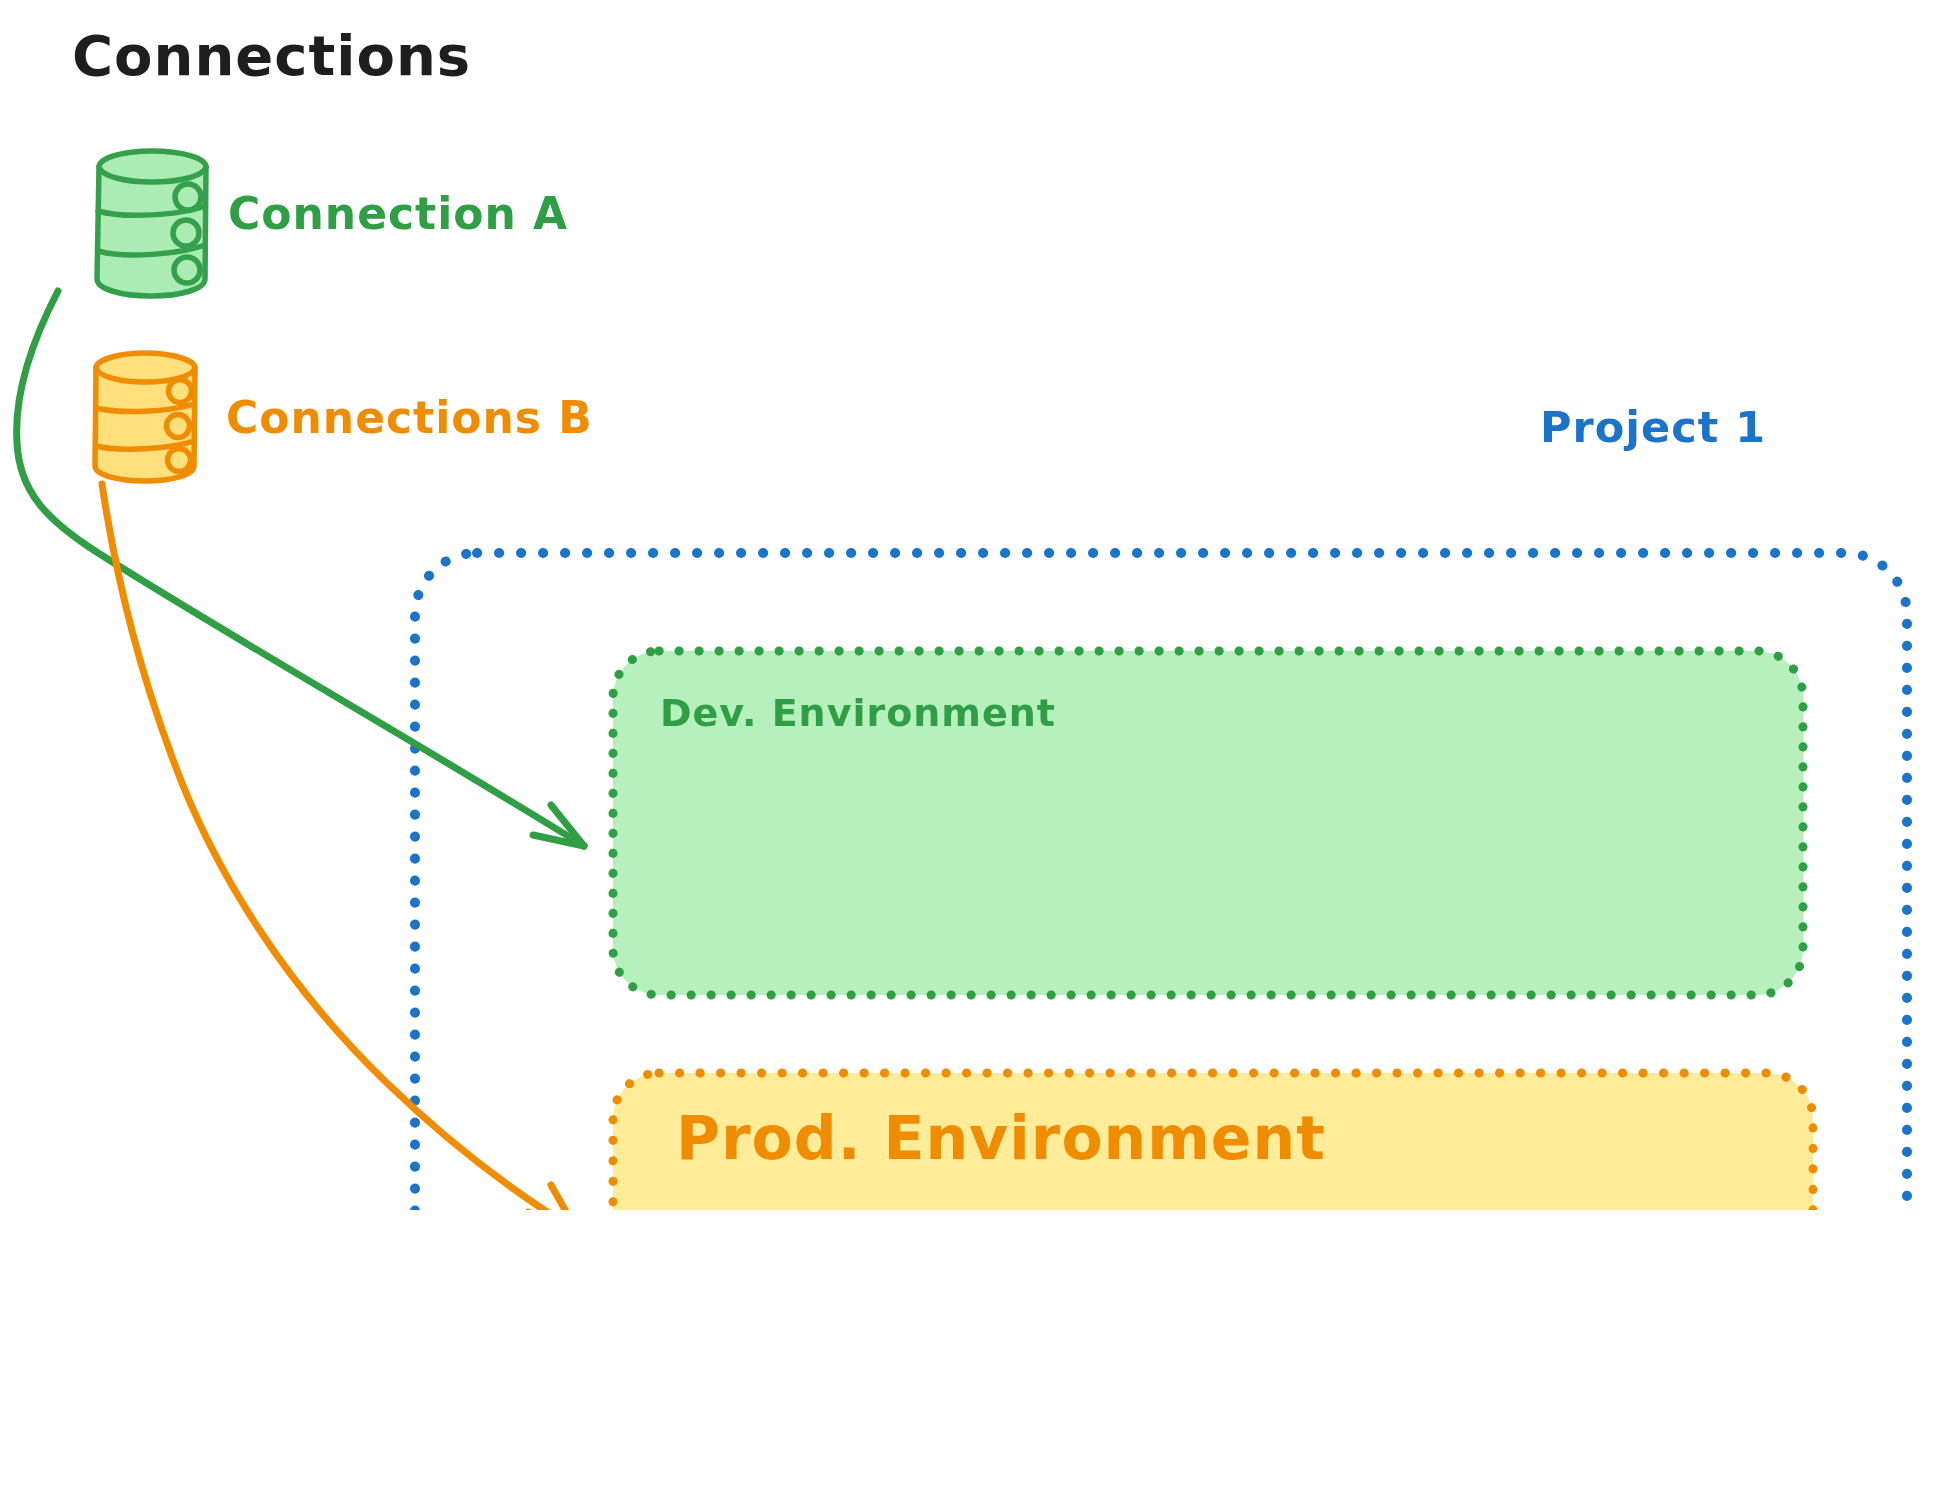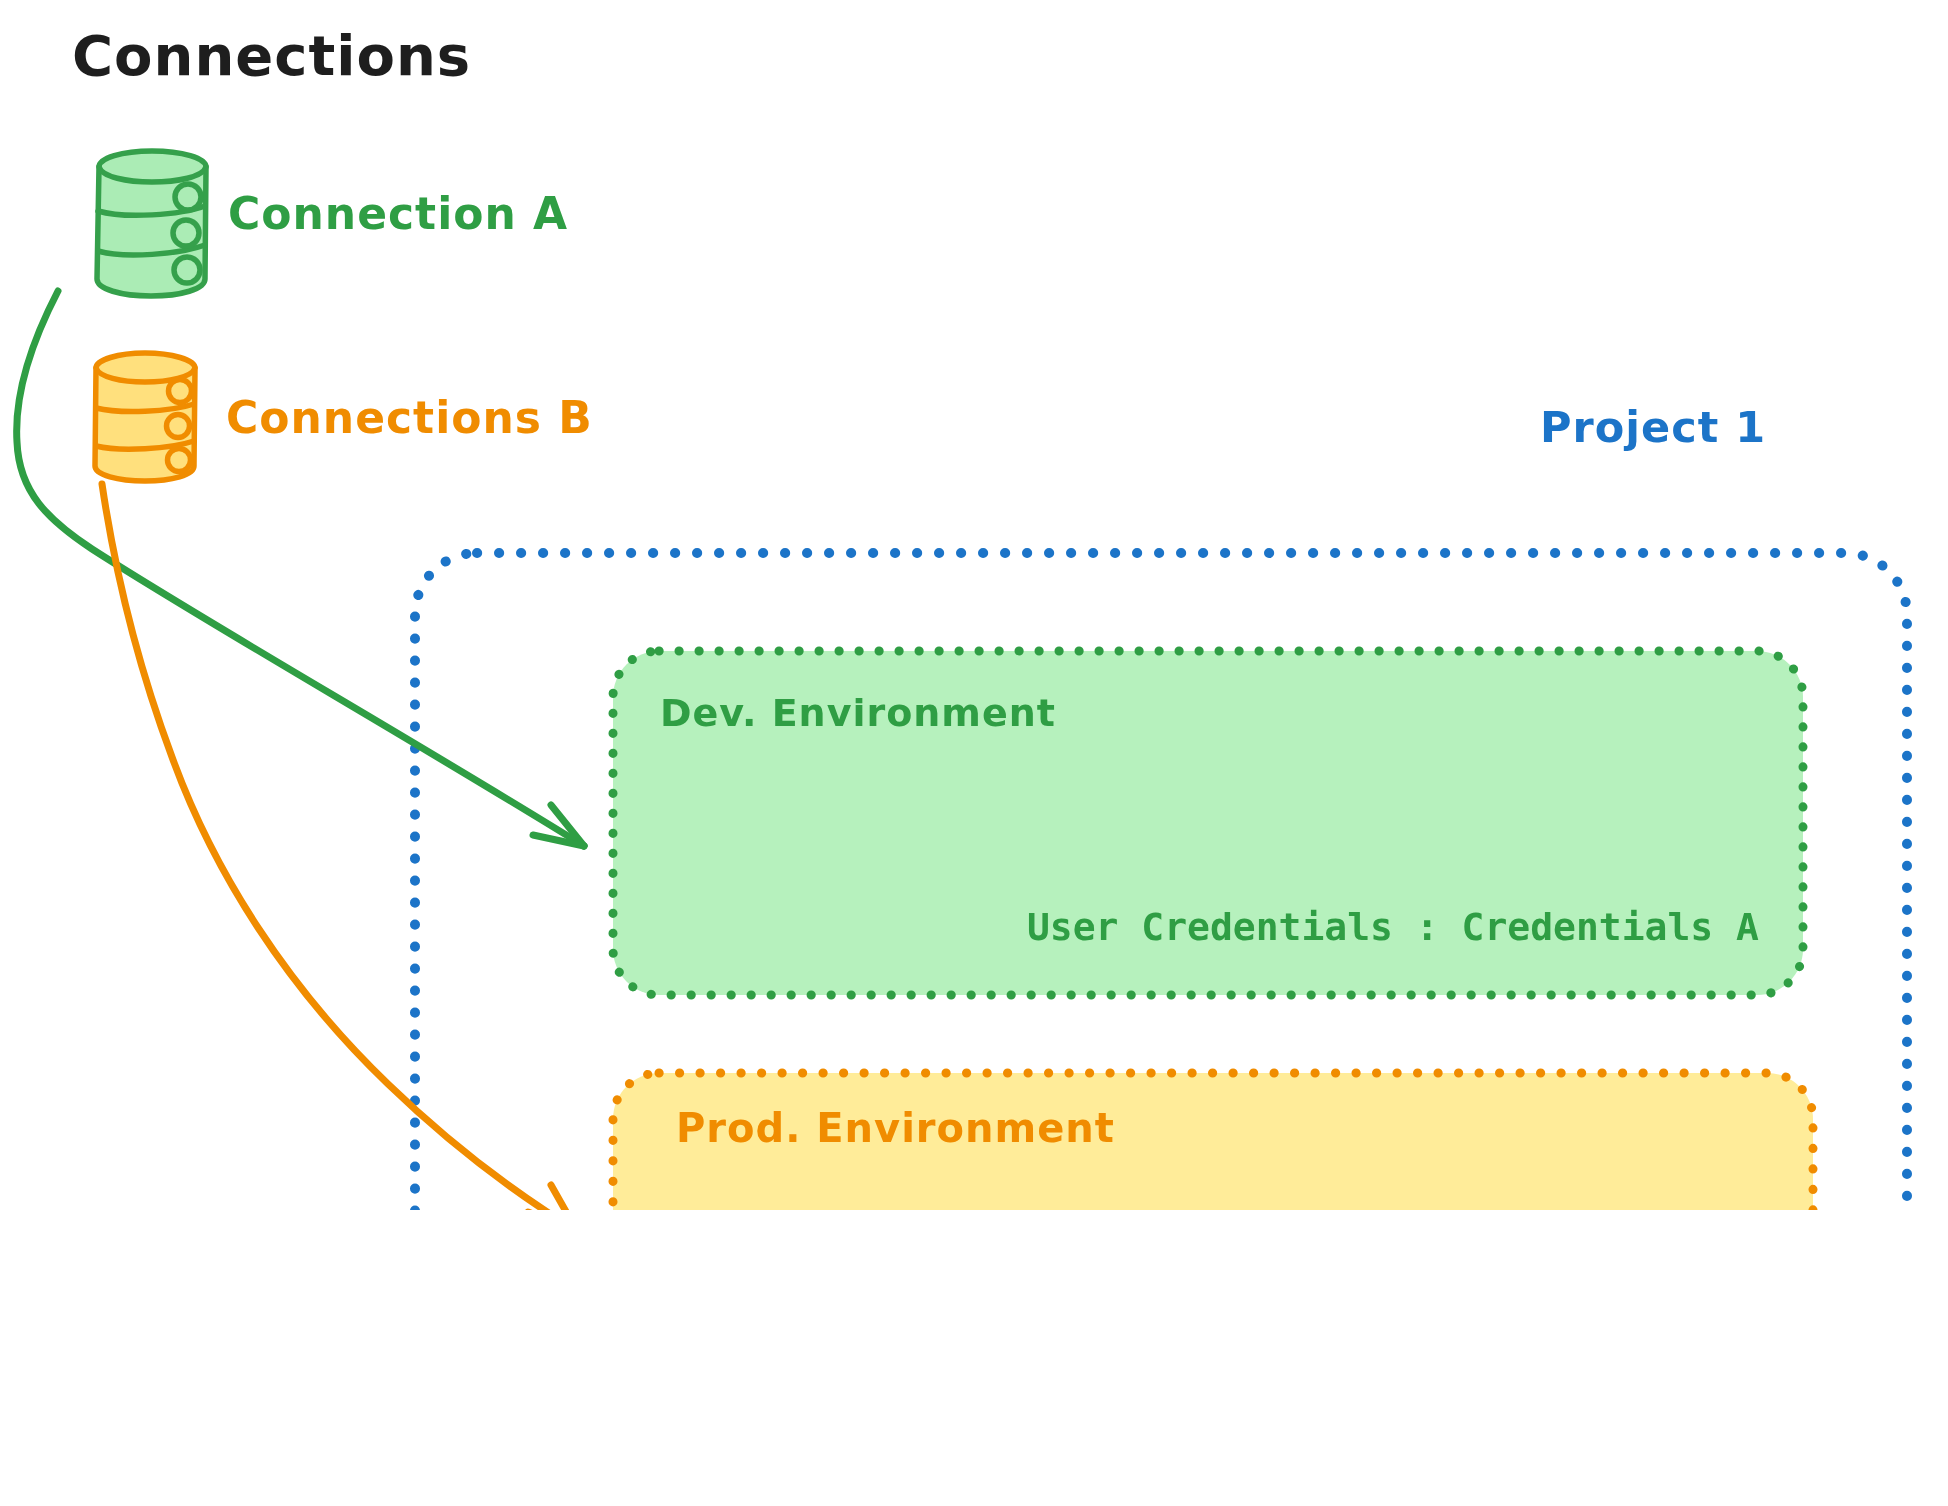--- a/index.html
+++ b/index.html
@@ -12,21 +12,21 @@
   }
   #shapes{position:absolute;left:0;top:0;width:1948px;height:1506px;}
   .txt{position:absolute;white-space:nowrap;line-height:1;}
   .hand{font-weight:bold;letter-spacing:1px;}
   .mono{font-family:"DejaVu Sans Mono","Liberation Mono",monospace;font-weight:bold;}
   .t-connections{left:72px;top:28px;font-size:56px;color:#1e1e1e;}
   .t-conn-a{left:228px;top:192px;font-size:44px;color:#2f9e44;}
   .t-conn-b{left:226px;top:396px;font-size:44px;color:#f08c00;}
   .t-project{left:1540px;top:406px;font-size:43px;color:#1c74c8;}
   .t-dev-title{left:660px;top:694px;font-size:38px;color:#2f9e44;}
-  .t-prod-title{left:676px;top:1108px;font-size:40px;color:#f08c00;}
+  .t-prod-title{left:676px;top:1108px;font-size:60px;color:#f08c00;}
   .t-dev-cred{left:613px;top:908px;width:1146px;text-align:right;font-size:38px;color:#2f9e44;}
   .t-prod-cred{left:613px;top:1326px;width:1162px;text-align:right;font-size:38px;color:#ee8d05;}
 </style>
 </head>
 <body>
 
 <div id="canvas">
 
   <svg id="shapes" viewBox="0 0 1948 1506" xmlns="http://www.w3.org/2000/svg">
 
@@ -76,17 +76,16 @@
   <div class="txt hand t-connections">Connections</div>
 
   <div class="txt hand t-conn-a">Connection A</div>
 
   <div class="txt hand t-conn-b">Connections B</div>
 
   <div class="txt hand t-project">Project 1</div>
 
   <div class="txt hand t-dev-title">Dev. Environment</div>
 
-  <div class="txt mono t-dev-cred">User Credentials : Credentials A</div>
 
   <div class="txt hand t-prod-title">Prod. Environment</div>
 
 </div>
 
 </body></html>

